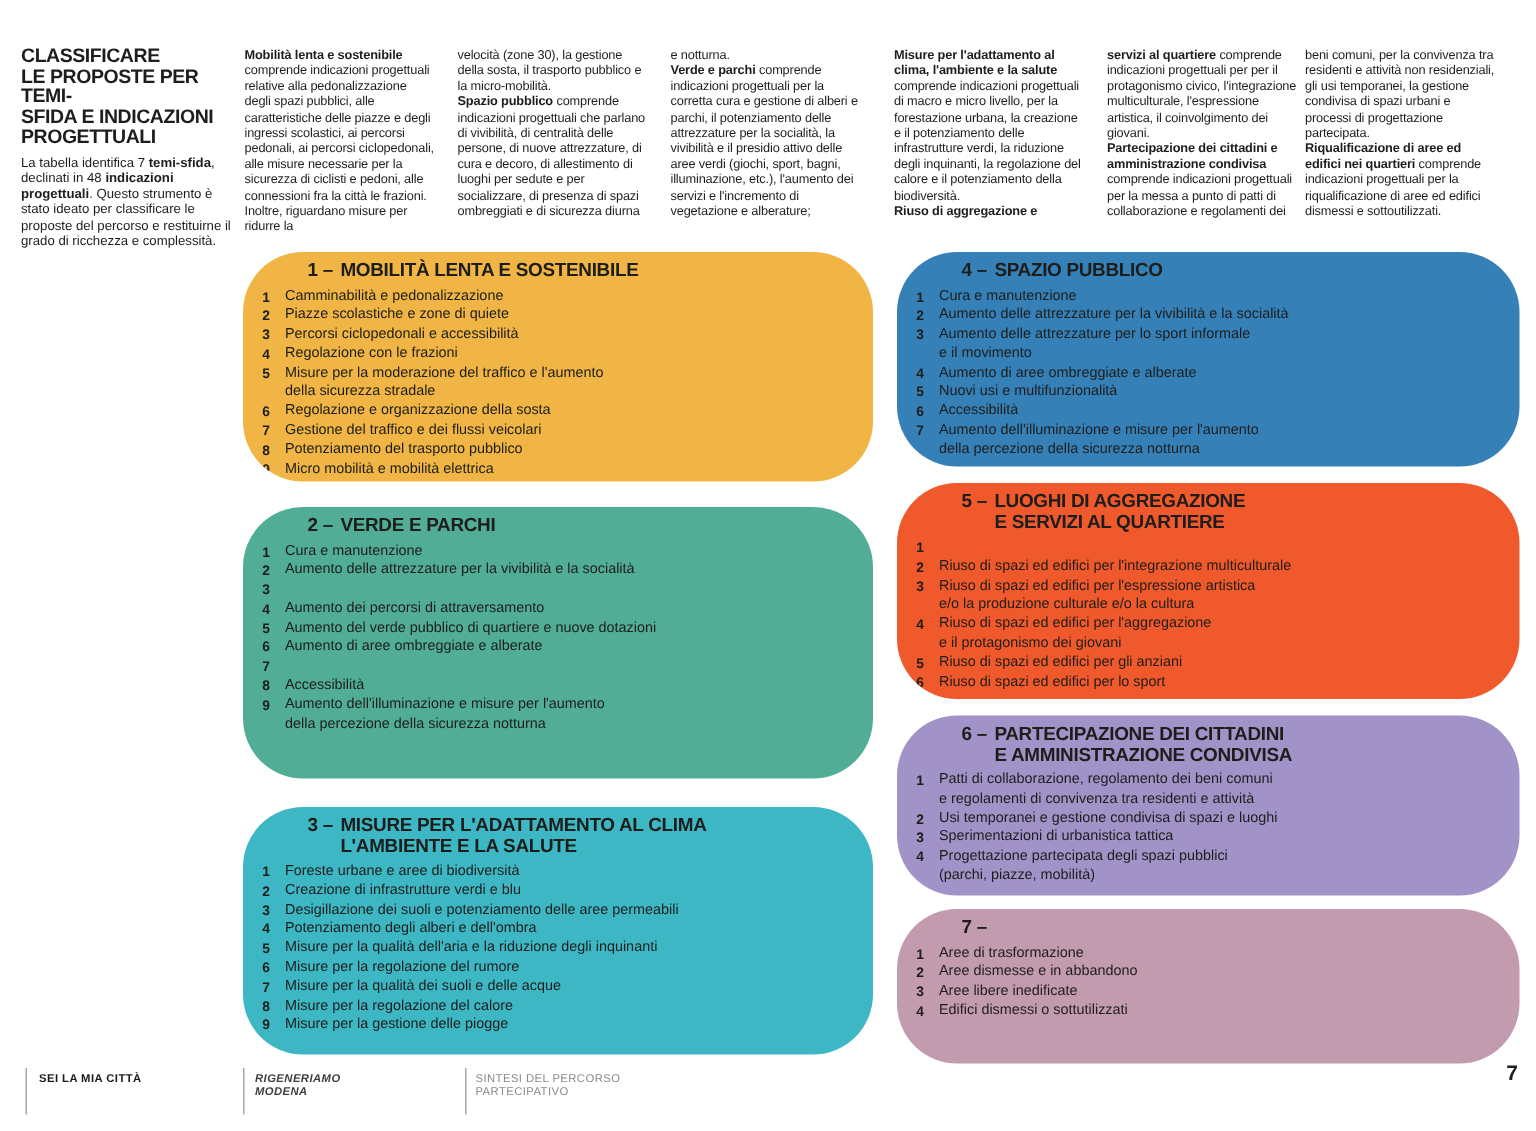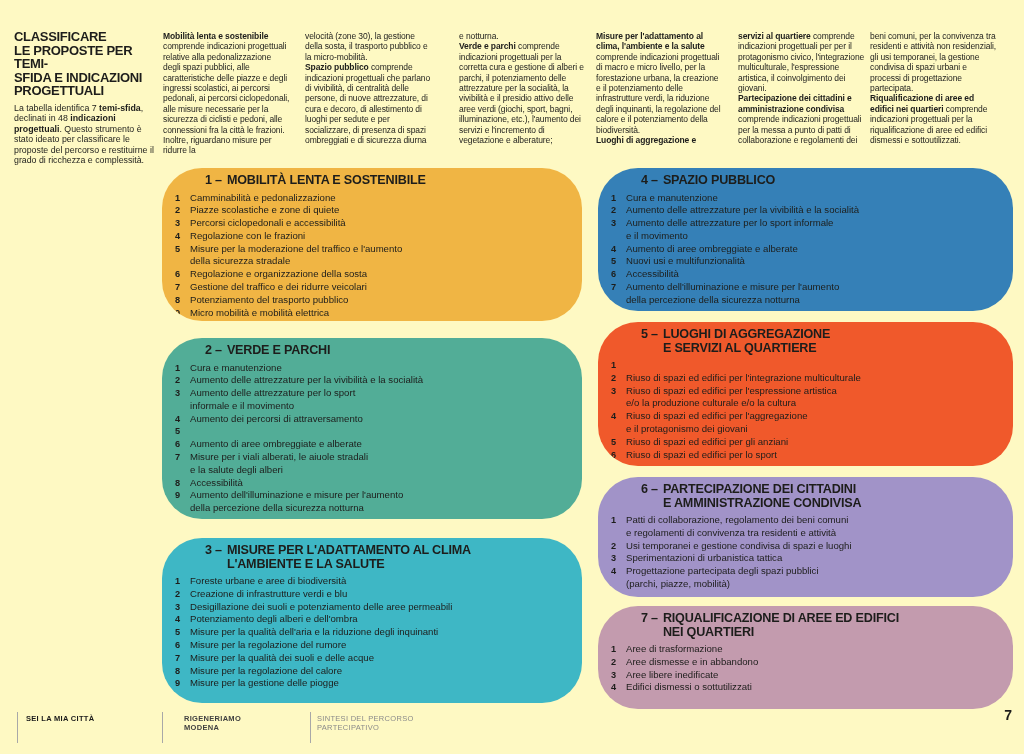--- a/index.html
+++ b/index.html
@@ -1,35 +1,35 @@
 <!DOCTYPE html>
 <html><head>
 <meta charset="utf-8">
 <style>
   html,body{margin:0;padding:0;background:#e8e8e8;}
   .page{
-    position:relative;width:1024px;height:754px;background:#fef9c3;
+    position:relative;width:1024px;height:754px;background:#ffffff;
     font-family:"Liberation Sans",sans-serif;color:#1d1d1b;overflow:hidden;
   }
   
   .intro{position:absolute;left:14px;top:30px;width:142px;}
   .intro-title{
     margin:0;font-size:13px;font-weight:bold;line-height:13.6px;
     letter-spacing:-0.3px;white-space:pre-line;
   }
   .intro-body{
     margin:5px 0 0 0;font-size:8.8px;line-height:10.5px;white-space:pre-line;
   }
   .bold{font-weight:bold;}
   
   .desc-col{
     position:absolute;top:31px;width:127px;font-size:8.5px;line-height:10.4px;
     letter-spacing:-0.1px;white-space:pre-line;
   }
-  .c1{left:163px;} .c2{left:305px;} .c3{left:459px;}
+  .c1{left:163px;} .c2{left:305px;} .c3{left:447px;}
   .c4{left:596px;} .c5{left:738px;} .c6{left:870px;width:129px;}
   
   .box{
     position:absolute;border-radius:40px;box-sizing:border-box;
     padding-top:6px;overflow:hidden;color:#1d1d1b;
   }
   .b1{left:162px;top:168px;width:420px;height:153px;}
   .b2{left:162px;top:338px;width:420px;height:181px;}
   .b3{left:162px;top:538px;width:420px;height:165px;}
   .b4{left:598px;top:168px;width:415px;height:143px;}
@@ -47,21 +47,21 @@
   .num{flex:0 0 16px;text-align:right;font-weight:bold;font-size:9.2px;}
   .itext{margin-left:10px;white-space:pre-line;}
   
   .fbar{position:absolute;top:712px;width:1px;height:31px;background:#a8a8a8;}
   .bar1{left:17px;} .bar2{left:162px;} .bar3{left:310px;}
   .flabel{
     position:absolute;top:714px;font-size:7.5px;line-height:9px;
     letter-spacing:0.3px;font-weight:bold;white-space:pre-line;
   }
   .l1{left:26px;color:#1a1a1a;}
-  .l2{left:184px;color:#3f3f3f;}
+  .l2{left:170px;color:#3f3f3f;font-style:italic;}
   .l3{left:317px;color:#8a8a8a;font-weight:normal;}
   .page-num{position:absolute;top:707px;right:12px;font-size:14px;font-weight:bold;color:#1d1d1b;}
 </style>
 </head>
 <body>
 
 <div class="page">
 
   <header class="intro">
     <h1 class="intro-title">CLASSIFICARE
@@ -70,21 +70,21 @@
 PROGETTUALI</h1>
     <p class="intro-body"><span>La tabella identifica 7 </span><span class="bold">temi-sfida</span><span>, declinati in 48 </span><span class="bold">indicazioni progettuali</span><span>. Questo strumento è stato ideato per classificare le proposte del percorso e restituirne il grado di ricchezza e complessità.</span></p>
   </header>
 
   <div class="desc-col c1"><span class="bold">Mobilità lenta e sostenibile</span><span> comprende indicazioni progettuali relative alla pedonalizzazione degli spazi pubblici, alle caratteristiche delle piazze e degli ingressi scolastici, ai percorsi pedonali, ai percorsi ciclopedonali, alle misure necessarie per la sicurezza di ciclisti e pedoni, alle connessioni fra la città le frazioni. Inoltre, riguardano misure per ridurre la</span></div>
   <div class="desc-col c2"><span>velocità (zone 30), la gestione della sosta, il trasporto pubblico e la micro-mobilità.
 </span><span class="bold">Spazio pubblico</span><span> comprende indicazioni progettuali che parlano di vivibilità, di centralità delle persone, di nuove attrezzature, di cura e decoro, di allestimento di luoghi per sedute e per socializzare, di presenza di spazi ombreggiati e di sicurezza diurna</span></div>
   <div class="desc-col c3"><span>e notturna.
 </span><span class="bold">Verde e parchi</span><span> comprende indicazioni progettuali per la corretta cura e gestione di alberi e parchi, il potenziamento delle attrezzature per la socialità, la vivibilità e il presidio attivo delle aree verdi (giochi, sport, bagni, illuminazione, etc.), l'aumento dei servizi e l'incremento di vegetazione e alberature;</span></div>
   <div class="desc-col c4"><span class="bold">Misure per l'adattamento al clima, l'ambiente e la salute</span><span> comprende indicazioni progettuali di macro e micro livello, per la forestazione urbana, la creazione e il potenziamento delle infrastrutture verdi, la riduzione degli inquinanti, la regolazione del calore e il potenziamento della biodiversità.
-</span><span class="bold">Luoghi di aggregazione e</span></div>
+</span><span class="bold">Riuso di aggregazione e</span></div>
   <div class="desc-col c5"><span class="bold">servizi al quartiere</span><span> comprende indicazioni progettuali per per il protagonismo civico, l'integrazione multiculturale, l'espressione artistica, il coinvolgimento dei giovani.
 </span><span class="bold">Partecipazione dei cittadini e amministrazione condivisa</span><span> comprende indicazioni progettuali per la messa a punto di patti di collaborazione e regolamenti dei</span></div>
   <div class="desc-col c6"><span>beni comuni, per la convivenza tra residenti e attività non residenziali, gli usi temporanei, la gestione condivisa di spazi urbani e processi di progettazione partecipata.
 </span><span class="bold">Riqualificazione di aree ed edifici nei quartieri</span><span> comprende indicazioni progettuali per la riqualificazione di aree ed edifici dismessi e sottoutilizzati.</span></div>
 
   <section class="box b1" style="background: rgb(240, 181, 68);">
       <div class="box-title">
         <span class="tprefix">1 –</span>
         <span class="tlines">MOBILITÀ LENTA E SOSTENIBILE</span>
       </div>
@@ -109,21 +109,21 @@
           <span class="num">5</span>
           <span class="itext">Misure per la moderazione del traffico e l'aumento
 della sicurezza stradale</span>
         </div>
         <div class="item">
           <span class="num">6</span>
           <span class="itext">Regolazione e organizzazione della sosta</span>
         </div>
         <div class="item">
           <span class="num">7</span>
-          <span class="itext">Gestione del traffico e dei ridurre veicolari</span>
+          <span class="itext">Gestione del traffico e dei flussi veicolari</span>
         </div>
         <div class="item">
           <span class="num">8</span>
           <span class="itext">Potenziamento del trasporto pubblico</span>
         </div>
         <div class="item">
           <span class="num">9</span>
           <span class="itext">Micro mobilità e mobilità elettrica</span>
         </div>
       </div>
@@ -137,38 +137,35 @@
         <div class="item">
           <span class="num">1</span>
           <span class="itext">Cura e manutenzione</span>
         </div>
         <div class="item">
           <span class="num">2</span>
           <span class="itext">Aumento delle attrezzature per la vivibilità e la socialità</span>
         </div>
         <div class="item">
           <span class="num">3</span>
-          <span class="itext">Aumento delle attrezzature per lo sport
-informale e il movimento</span>
         </div>
         <div class="item">
           <span class="num">4</span>
           <span class="itext">Aumento dei percorsi di attraversamento</span>
         </div>
         <div class="item">
           <span class="num">5</span>
+          <span class="itext">Aumento del verde pubblico di quartiere e nuove dotazioni</span>
         </div>
         <div class="item">
           <span class="num">6</span>
           <span class="itext">Aumento di aree ombreggiate e alberate</span>
         </div>
         <div class="item">
           <span class="num">7</span>
-          <span class="itext">Misure per i viali alberati, le aiuole stradali
-e la salute degli alberi</span>
         </div>
         <div class="item">
           <span class="num">8</span>
           <span class="itext">Accessibilità</span>
         </div>
         <div class="item">
           <span class="num">9</span>
           <span class="itext">Aumento dell'illuminazione e misure per l'aumento
 della percezione della sicurezza notturna</span>
         </div>
@@ -314,22 +311,20 @@
         <div class="item">
           <span class="num">4</span>
           <span class="itext">Progettazione partecipata degli spazi pubblici
 (parchi, piazze, mobilità)</span>
         </div>
       </div>
     </section>
   <section class="box b7" style="background: rgb(195, 155, 174);">
       <div class="box-title">
         <span class="tprefix">7 –</span>
-        <span class="tlines">RIQUALIFICAZIONE DI AREE ED EDIFICI
-NEI QUARTIERI</span>
       </div>
       <div class="list">
         <div class="item">
           <span class="num">1</span>
           <span class="itext">Aree di trasformazione</span>
         </div>
         <div class="item">
           <span class="num">2</span>
           <span class="itext">Aree dismesse e in abbandono</span>
         </div>

